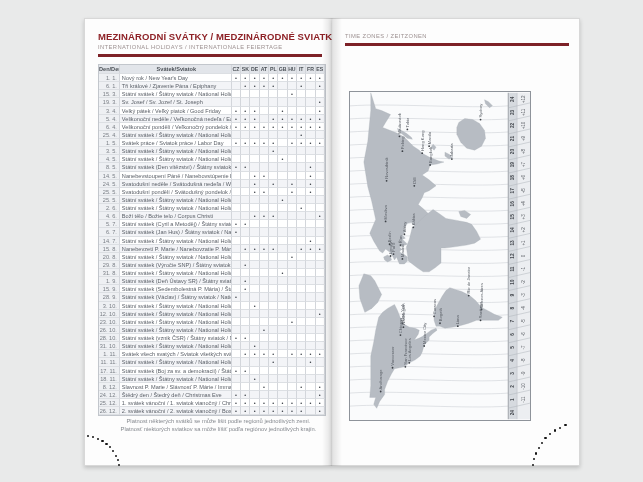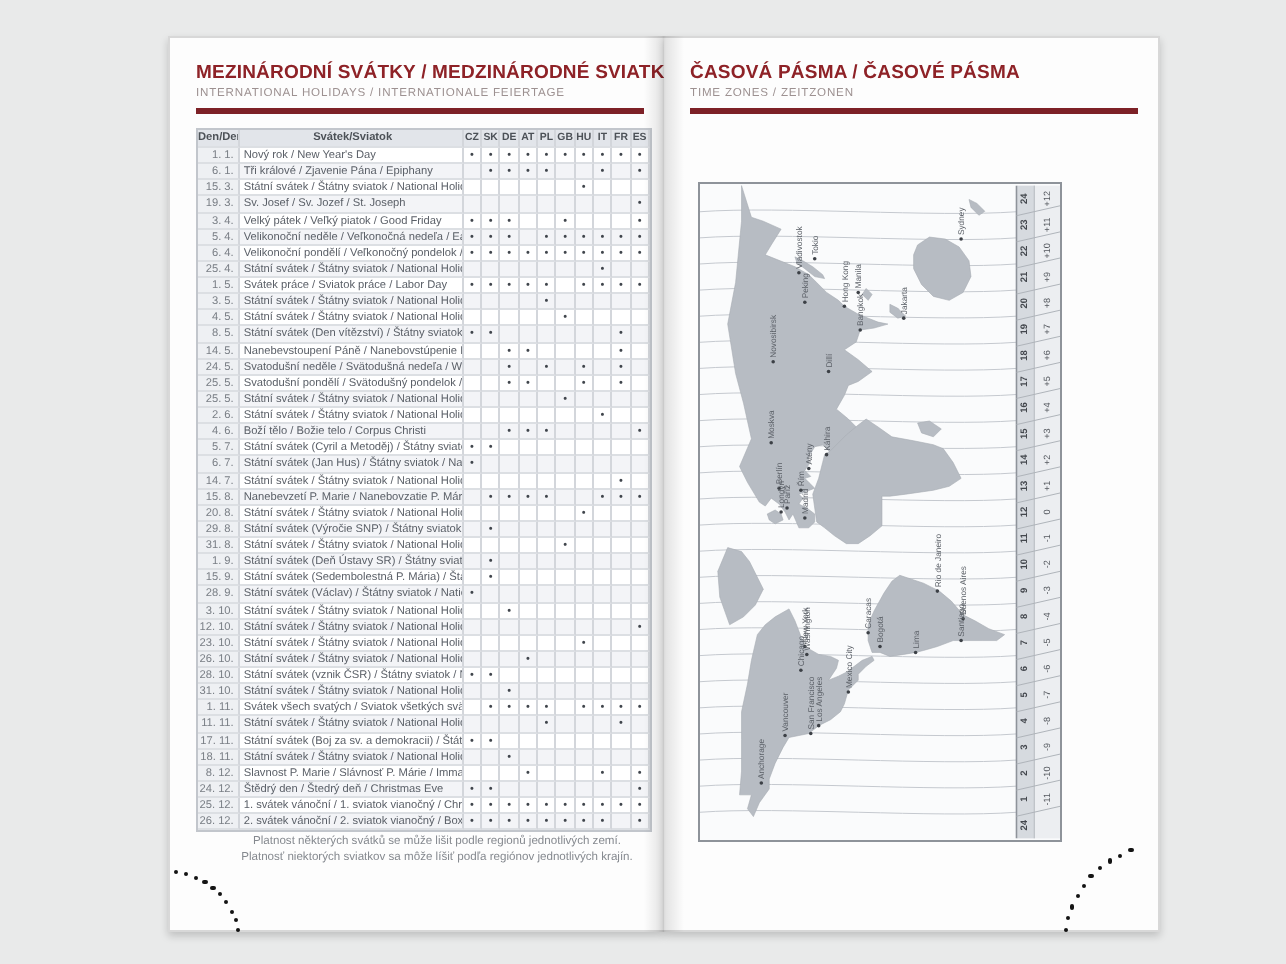--- a/index.html
+++ b/index.html
@@ -660,21 +660,20 @@
   </div>
 
   <div class="footnote">
     <div>Platnost některých svátků se může lišit podle regionů jednotlivých zemí.</div>
     <div>Platnosť niektorých sviatkov sa môže líšiť podľa regiónov jednotlivých krajín.</div>
   </div>
 </div>
 
 <div class="page" id="right-page">
   <div class="page-head">
-    <div class="page-title">ČASOVÁ PÁSMA / ČASOVÉ PÁSMA</div>
     <div class="page-sub">TIME ZONES / ZEITZONEN</div>
     <div class="red-rule"></div>
   </div>
 
   <div id="map-wrap">
     <svg id="mapsvg" viewBox="0 0 182 330">
 
       <g id="zone-lines">
           <path d="M0,13.2 C 40,10.2 120,16.2 160,13.2" stroke="#c4c8ce" stroke-width="0.5" fill="none"></path>
           <path d="M0,26.4 C 40,23.4 120,29.4 160,26.4" stroke="#c4c8ce" stroke-width="0.5" fill="none"></path>

